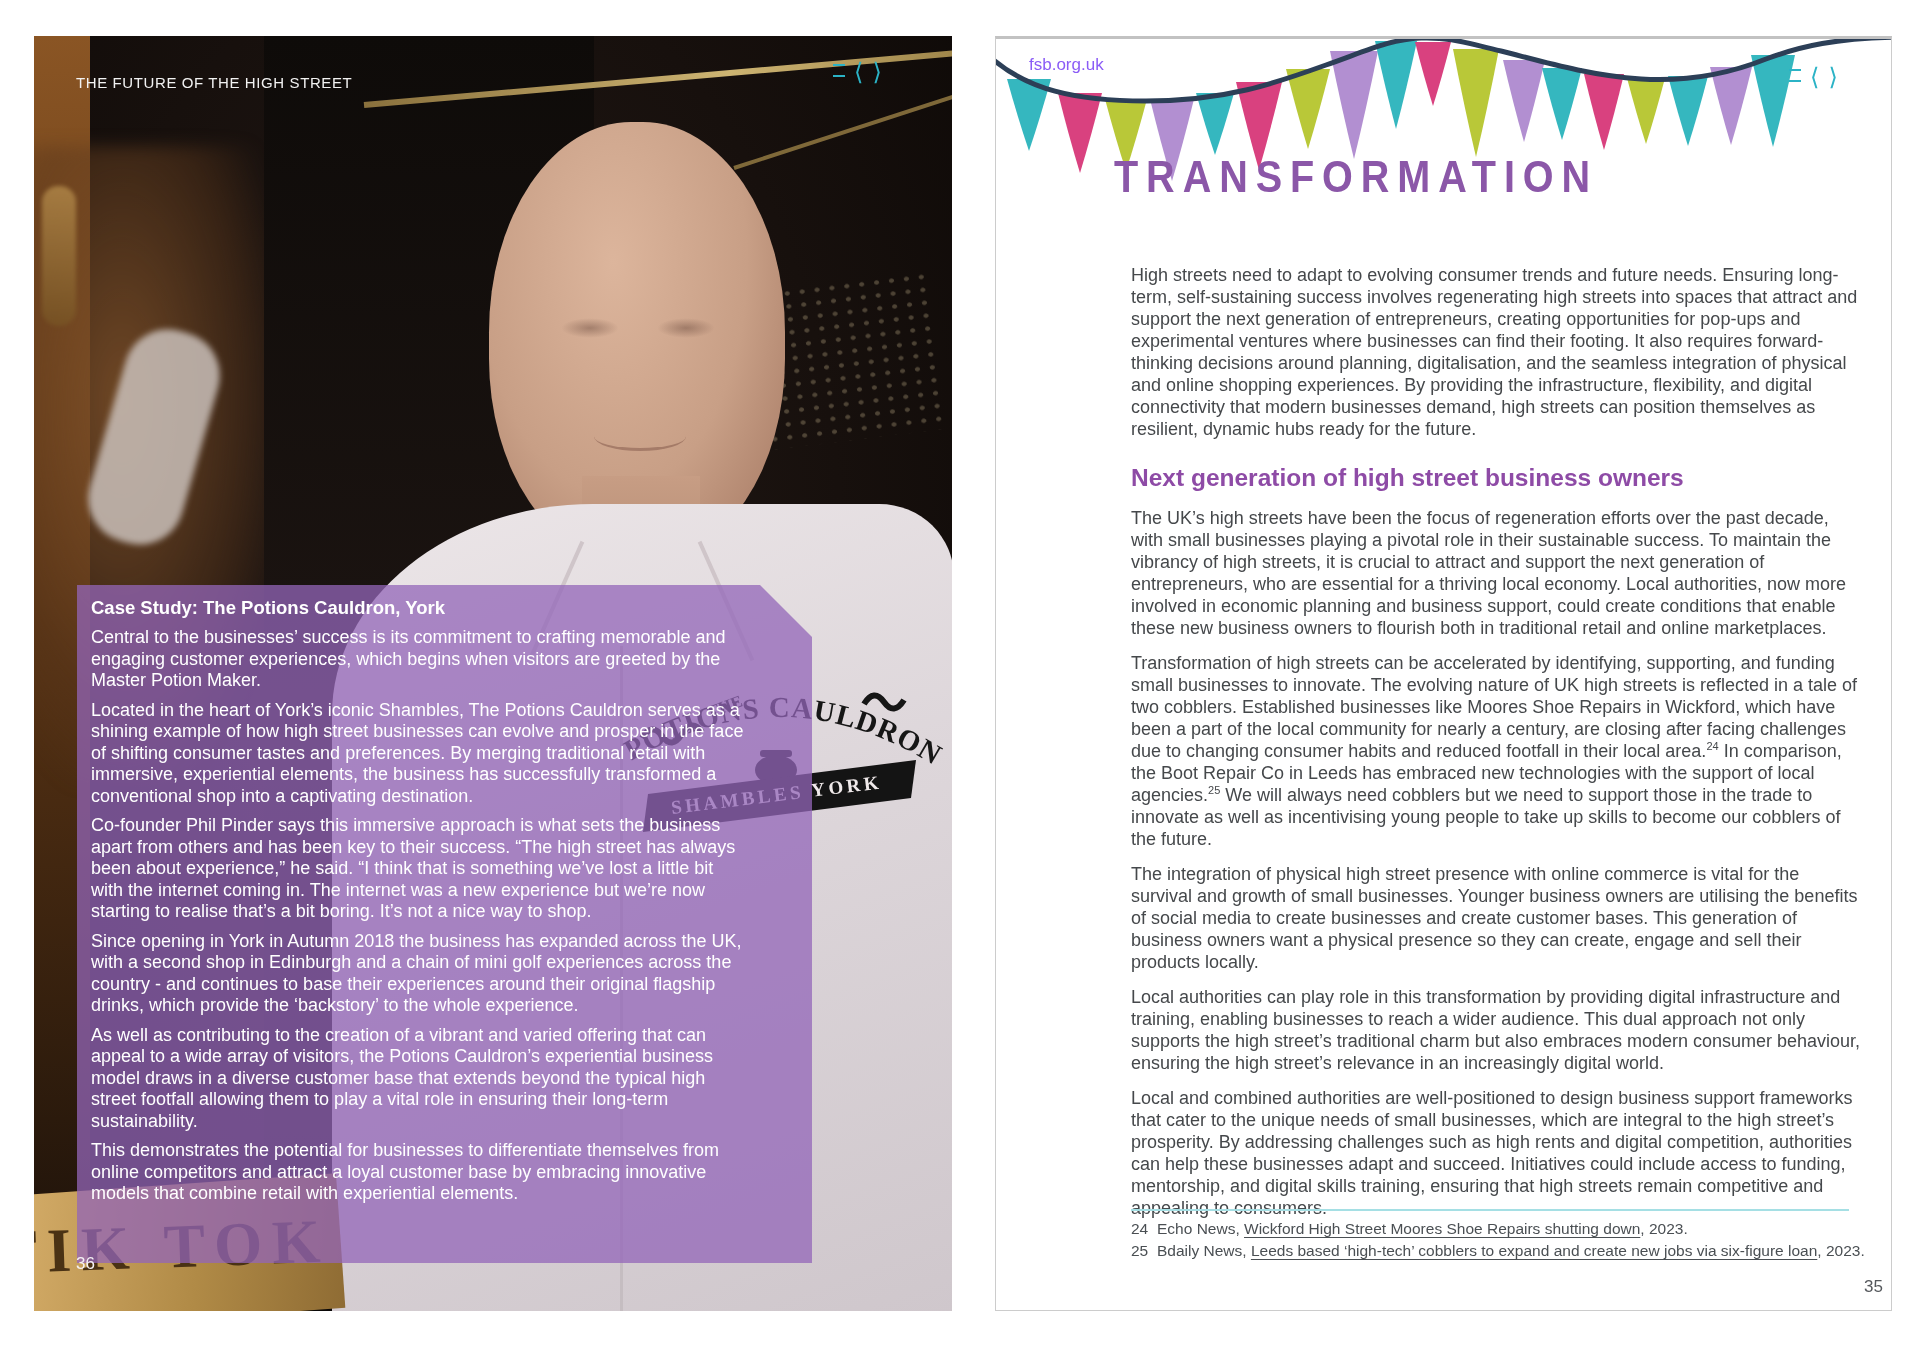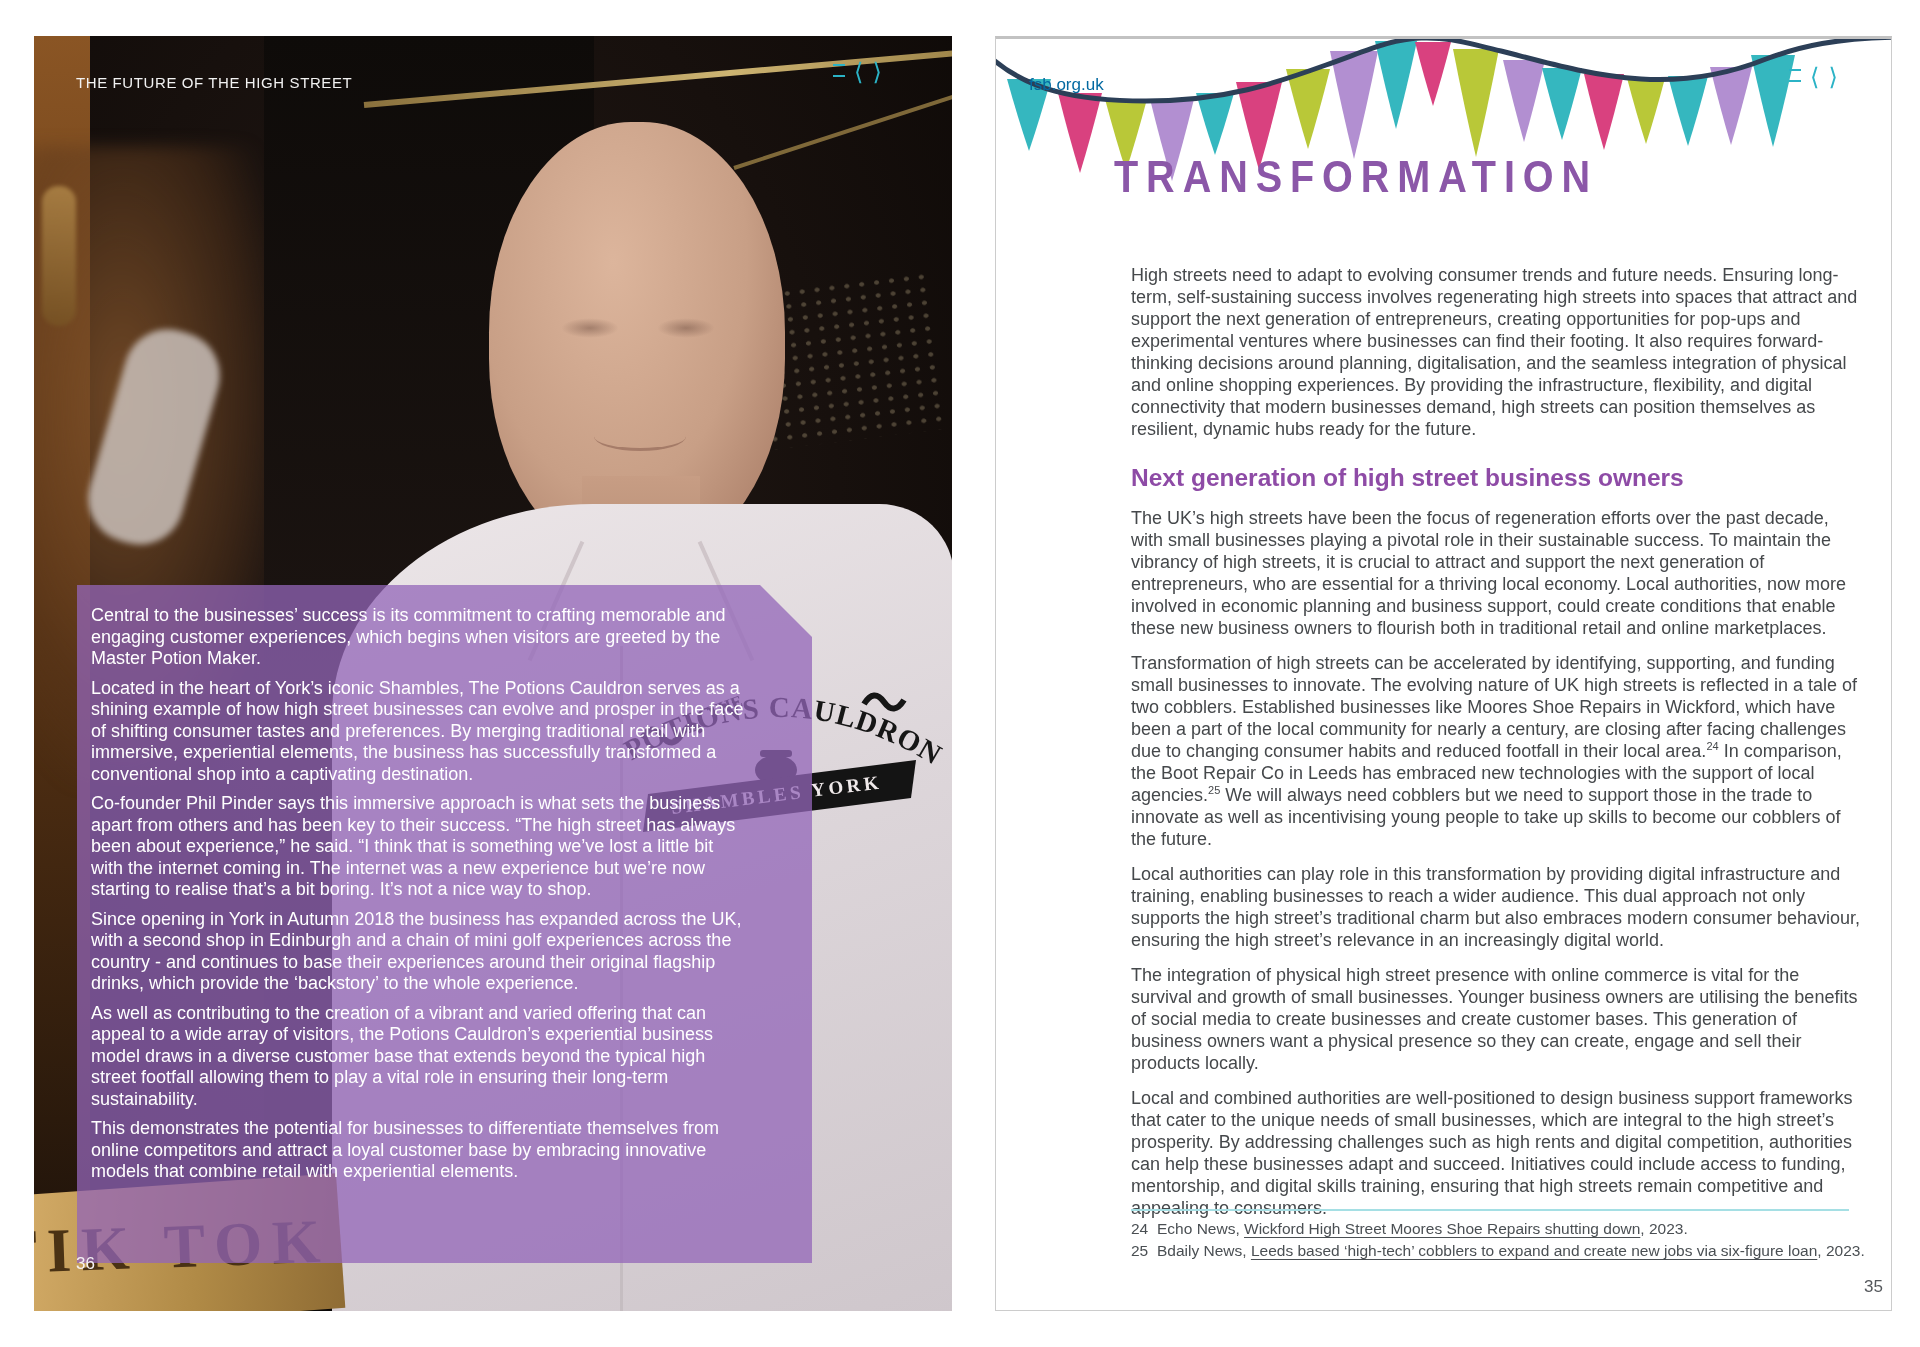--- a/index.html
+++ b/index.html
@@ -59,21 +59,21 @@
   .case-panel{position:absolute;left:43px;top:549px;width:735px;height:678px;box-sizing:border-box;
               background:rgba(147,102,184,.75);
               clip-path:polygon(0 0, calc(100% - 52px) 0, 100% 52px, 100% 100%, 0 100%);
               padding:12px 62px 18px 14px;color:#ffffff;font-size:18px;line-height:21.5px;}
   .case-panel h3{margin:0 0 8px 0;font-size:18.5px;font-weight:bold;line-height:22px;}
   .case-panel p{margin:8px 0 0 0;}
   .page-num-left{position:absolute;left:42px;top:1218px;color:#f5f2f5;font-size:17px;}
   
   .right-page{position:absolute;left:995px;top:36px;width:897px;height:1275px;background:#ffffff;
               border:1px solid #cccccc;border-top:3px solid #c2c2c2;box-sizing:border-box;overflow:hidden;}
-  .site-url{position:absolute;left:33px;top:36px;font-size:17px;color:#0369a1;}
+  .site-url{position:absolute;left:33px;top:16px;font-size:17px;color:#8b5cf6;}
   .bunting{position:absolute;left:0;top:-4px;width:897px;height:180px;}
   .doc-title{position:absolute;left:118px;top:112px;font-size:45px;font-weight:bold;color:#8b57a8;
              letter-spacing:9px;transform:scaleX(.88);transform-origin:left center;white-space:nowrap;}
   .body-col{position:absolute;left:135px;top:217px;width:732px;color:#45484b;font-size:18px;line-height:22px;}
   .body-col p{margin:8px 0 13px 0;}
   .body-col h2{margin:24px 0 15px 0;font-size:24.5px;line-height:28px;color:#8e4ba6;font-weight:bold;}
   sup{font-size:11px;line-height:0;}
   .footer-rule{position:absolute;left:135px;top:1170px;width:718px;height:2px;background:#a5dfe4;}
   .footnotes{position:absolute;left:135px;top:1181px;width:740px;color:#4a4f53;font-size:15.5px;line-height:18px;}
   .footnote{margin:0 0 4px 0;}
@@ -119,20 +119,21 @@
       <rect x="146" y="108" width="32" height="7" rx="3" fill="#161616"></rect>
       <path d="M 34 152 L 302 118 L 297 156 L 29 190 Z" fill="#141414"></path>
       <text x="58" y="172" font-size="19" font-weight="bold" fill="#efe9ea" letter-spacing="3.5" font-family="Liberation Serif, serif" transform="rotate(-7 58 172)">SHAMBLES YORK</text>
     </svg>
 
     <div class="tiktok-sign">
       <div class="tiktok-text">TIK TOK</div>
     </div>
 
     <div class="case-panel">
+      <h3>Case Study: The Potions Cauldron, York</h3>
       <p>Central to the businesses’ success is its commitment to crafting memorable and engaging customer experiences, which begins when visitors are greeted by the Master Potion Maker.</p>
       <p>Located in the heart of York’s iconic Shambles, The Potions Cauldron serves as a shining example of how high street businesses can evolve and prosper in the face of shifting consumer tastes and preferences. By merging traditional retail with immersive, experiential elements, the business has successfully transformed a conventional shop into a captivating destination.</p>
       <p>Co-founder Phil Pinder says this immersive approach is what sets the business apart from others and has been key to their success. “The high street has always been about experience,” he said. “I think that is something we’ve lost a little bit with the internet coming in. The internet was a new experience but we’re now starting to realise that’s a bit boring. It’s not a nice way to shop.</p>
       <p>Since opening in York in Autumn 2018 the business has expanded across the UK, with a second shop in Edinburgh and a chain of mini golf experiences across the country - and continues to base their experiences around their original flagship drinks, which provide the ‘backstory’ to the whole experience.</p>
       <p>As well as contributing to the creation of a vibrant and varied offering that can appeal to a wide array of visitors, the Potions Cauldron’s experiential business model draws in a diverse customer base that extends beyond the typical high street footfall allowing them to play a vital role in ensuring their long-term sustainability.</p>
       <p>This demonstrates the potential for businesses to differentiate themselves from online competitors and attract a loyal customer base by embracing innovative models that combine retail with experiential elements.</p>
     </div>
 
     <div class="photo-header">THE FUTURE OF THE HIGH STREET</div>
     <div class="nav-icons left-pg">
@@ -174,22 +175,22 @@
       <span class="chev">⟩</span>
     </div>
 
     <div class="doc-title">TRANSFORMATION</div>
 
     <div class="body-col">
       <p>High streets need to adapt to evolving consumer trends and future needs. Ensuring long-term, self-sustaining success involves regenerating high streets into spaces that attract and support the next generation of entrepreneurs, creating opportunities for pop-ups and experimental ventures where businesses can find their footing. It also requires forward-thinking decisions around planning, digitalisation, and the seamless integration of physical and online shopping experiences. By providing the infrastructure, flexibility, and digital connectivity that modern businesses demand, high streets can position themselves as resilient, dynamic hubs ready for the future.</p>
       <h2>Next generation of high street business owners</h2>
       <p>The UK’s high streets have been the focus of regeneration efforts over the past decade, with small businesses playing a pivotal role in their sustainable success. To maintain the vibrancy of high streets, it is crucial to attract and support the next generation of entrepreneurs, who are essential for a thriving local economy. Local authorities, now more involved in economic planning and business support, could create conditions that enable these new business owners to flourish both in traditional retail and online marketplaces.</p>
       <p><span>Transformation of high streets can be accelerated by identifying, supporting, and funding small businesses to innovate. The evolving nature of UK high streets is reflected in a tale of two cobblers. Established businesses like Moores Shoe Repairs in Wickford, which have been a part of the local community for nearly a century, are closing after facing challenges due to changing consumer habits and reduced footfall in their local area.</span><sup>24</sup><span> In comparison, the Boot Repair Co in Leeds has embraced new technologies with the support of local agencies.</span><sup>25</sup><span> We will always need cobblers but we need to support those in the trade to innovate as well as incentivising young people to take up skills to become our cobblers of the future.</span></p>
+      <p>The integration of physical high street presence with online commerce is vital for the survival and growth of small businesses. Younger business owners are utilising the benefits of social media to create businesses and create customer bases. This generation of business owners want a physical presence so they can create, engage and sell their products locally.</p>
       <p>Local authorities can play role in this transformation by providing digital infrastructure and training, enabling businesses to reach a wider audience. This dual approach not only supports the high street’s traditional charm but also embraces modern consumer behaviour, ensuring the high street’s relevance in an increasingly digital world.</p>
-      <p>The integration of physical high street presence with online commerce is vital for the survival and growth of small businesses. Younger business owners are utilising the benefits of social media to create businesses and create customer bases. This generation of business owners want a physical presence so they can create, engage and sell their products locally.</p>
       <p>Local and combined authorities are well-positioned to design business support frameworks that cater to the unique needs of small businesses, which are integral to the high street’s prosperity. By addressing challenges such as high rents and digital competition, authorities can help these businesses adapt and succeed. Initiatives could include access to funding, mentorship, and digital skills training, ensuring that high streets remain competitive and appealing to consumers.</p>
     </div>
 
     <div class="footer-rule"></div>
     <div class="footnotes">
       <p class="footnote"><span class="fn-num">24</span><span>Echo News, </span><span class="fn-link">Wickford High Street Moores Shoe Repairs shutting down</span><span>, 2023.</span></p>
       <p class="footnote"><span class="fn-num">25</span><span>Bdaily News, </span><span class="fn-link">Leeds based ‘high-tech’ cobblers to expand and create new jobs via six-figure loan</span><span>, 2023.</span></p>
     </div>
 
     <div class="page-num-right">35</div>

